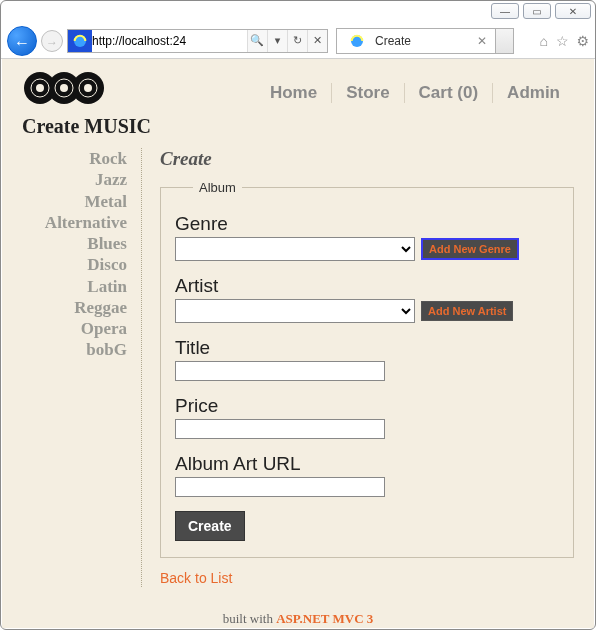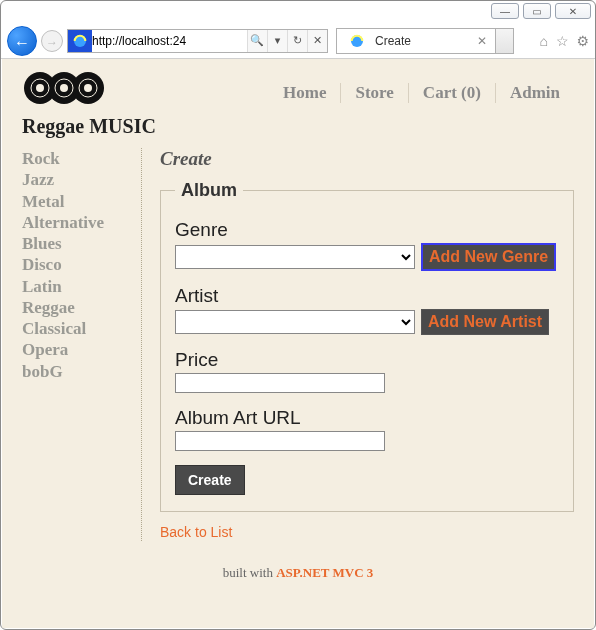--- a/index.html
+++ b/index.html
@@ -102,64 +102,65 @@
   .header-row{display:flex;align-items:flex-start;}
   .logo-block{flex:0 0 auto;}
   .logo-img{width:90px;height:38px;}
   .site-title{
     font-family: Georgia, serif;
     font-weight:bold;font-size:20px;color:#222;
     margin-top:4px;
   }
   .topnav{
     margin-left:auto;display:flex;gap:0;margin-top:14px;
-    font-family:Liberation Serif, serif;
+    font-family:Liberation Sans, sans-serif;
   }
   .topnav a{
     color:#8a8a8a;font-weight:bold;font-size:17px;
     text-decoration:none;padding:0 14px;
     border-right:1px solid #d8d0c0;
   }
   .topnav a:last-child{border-right:none;}
   .body-row{display:flex;margin-top:10px;}
   .sidebar{
     width:120px;padding-right:14px;
     border-right:1px dotted #b0a890;
     font-family: Georgia, serif;
+    text-align: right;
   }
   .sidebar a{
     display:block;color:#9a9a94;font-size:17px;
     text-decoration:none;line-height:1.25;
     font-weight:bold;
   }
   .main{
     flex:1;padding-left:18px;
     font-family: Arial, sans-serif;
   }
   .page-h2{
     font-family: Georgia, serif;font-style:italic;font-weight:bold;
     font-size:19px;color:#555;margin:0 0 10px 0;
   }
   fieldset{
     border:1px solid #c8c0ae;padding:10px 14px 16px 14px;
     margin:0;
   }
   legend{
-    font-weight:bold;font-size:18px;padding:0 6px;color:#333;
+    font-weight:normal;font-size:13px;padding:0 6px;color:#333;margin-left:18px;
   }
   .form-row{margin:8px 0 14px 0;}
   .form-row label{display:block;font-size:19px;color:#222;margin-bottom:2px;}
   .select-row{display:flex;align-items:center;gap:6px;}
   select{
     width:240px;height:24px;border:1px solid #888;background:#fff;
     font-size:13px;
   }
   .addnew{
     background:#4a4a4a;border:2px solid #3a3af0;
-    color:#e86a2e;font-weight:bold;font-size:16px;
+    color:#e86a2e;font-weight:bold;font-size:11px;
     padding:3px 6px;cursor:pointer;
   }
   .addnew.noborder{border:1px solid #555;}
   input[type=text]{
     width:210px;height:20px;border:1px solid #888;background:#fff;
     font-size:13px;padding:0 3px;
   }
   .submit-btn{
     background:#4a4a4a;color:#fff;border:1px solid #333;
     font-weight:bold;padding:6px 12px;font-size:14px;cursor:pointer;
@@ -237,41 +238,40 @@
           <circle cx="18" cy="19" r="4"></circle>
             <circle cx="42" cy="19" r="4"></circle>
             <circle cx="66" cy="19" r="4"></circle>
         </g>
         <g stroke="#f4eee1" stroke-width="1" fill="none">
           <circle cx="18" cy="19" r="9"></circle>
             <circle cx="42" cy="19" r="9"></circle>
             <circle cx="66" cy="19" r="9"></circle>
         </g>
       </svg>
-      <div class="site-title">Reggae MUSIC</div>
+      <div class="site-title">Create MUSIC</div>
     </div>
     <nav class="topnav">
       <a href="#">Home</a>
       <a href="#">Store</a>
       <a href="#">Cart (0)</a>
       <a href="#">Admin</a>
     </nav>
   </div>
 
   <div class="body-row">
     <div class="sidebar">
       <a href="#">Rock</a>
       <a href="#">Jazz</a>
       <a href="#">Metal</a>
       <a href="#">Alternative</a>
       <a href="#">Blues</a>
       <a href="#">Disco</a>
       <a href="#">Latin</a>
       <a href="#">Reggae</a>
-      <a href="#">Classical</a>
       <a href="#">Opera</a>
       <a href="#">bobG</a>
     </div>
 
     <div class="main">
       <h2 class="page-h2">Create</h2>
 
       <fieldset>
         <legend>Album</legend>
 
@@ -284,20 +284,24 @@
         </div>
 
         <div class="form-row">
           <label>Artist</label>
           <div class="select-row">
             <select></select>
             <button type="button" class="addnew noborder">Add New Artist</button>
           </div>
         </div>
 
+        <div class="form-row">
+          <label>Title</label>
+          <input type="text" value="" style="">
+        </div>
 
         <div class="form-row">
           <label>Price</label>
           <input type="text" value="" style="">
         </div>
 
         <div class="form-row">
           <label>Album Art URL</label>
           <input type="text" value="" style="">
         </div>

